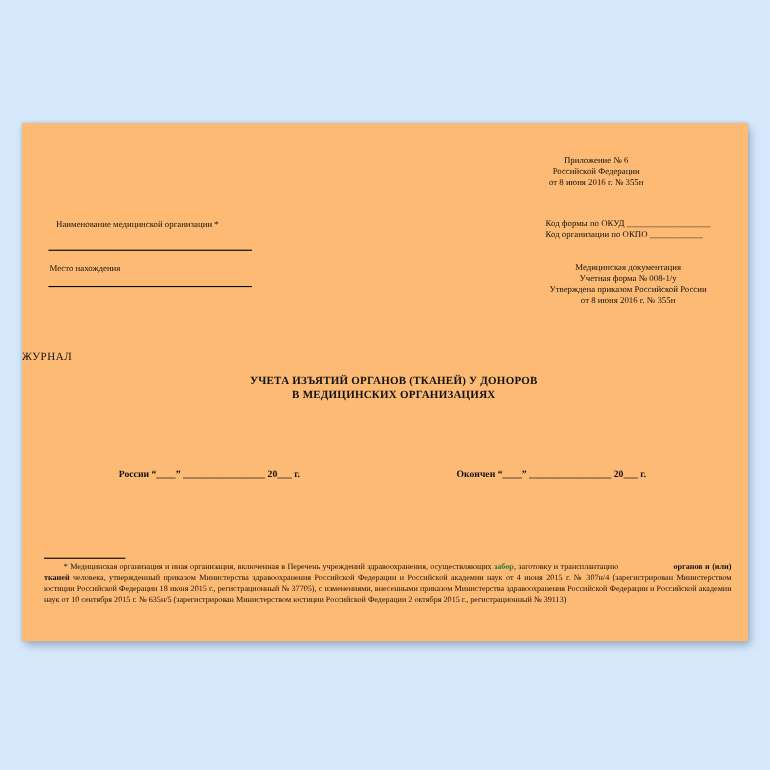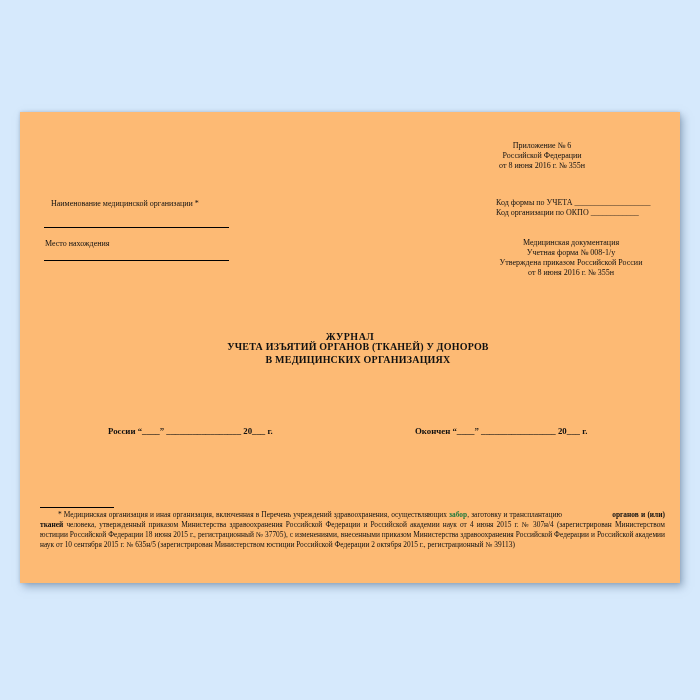--- a/index.html
+++ b/index.html
@@ -81,25 +81,23 @@
     text-align: center;
     font-size: 8px;
     line-height: 10px;
   }
   
   .title-heading {
     position: absolute;
     left: 0;
     right: 0;
     top: 207px;
-    text-align: center;
     font-size: 10px;
-    font-weight: bold;
+    font-weight: normal;
     letter-spacing: 0.5px;
-    margin-top: 12px;
   }
   .title-subtitle {
     position: absolute;
     left: 16px;
     right: 0;
     top: 229px;
     text-align: center;
     font-size: 10px;
     font-weight: bold;
     line-height: 12.5px;
@@ -159,21 +157,21 @@
     <div>Российской Федерации</div>
     <div>от 8 июня 2016 г. № 355н</div>
   </div>
 
   <div class="org-name-label">Наименование медицинской организации *</div>
   <div class="org-name-line"></div>
   <div class="org-loc-label">Место нахождения</div>
   <div class="org-loc-line"></div>
 
   <div class="codes">
-    <div><span>Код формы по УЧЕТА</span> <span>___________________</span></div>
+    <div><span>Код формы по ОКУД</span> <span>___________________</span></div>
     <div><span>Код организации по ОКПО</span> <span>____________</span></div>
   </div>
 
   <div class="doc-info">
     <div>Медицинская документация</div>
     <div>Учетная форма № 008-1/у</div>
     <div>Утверждена приказом Российской России</div>
     <div>от 8 июня 2016 г. № 355н</div>
   </div>
 

